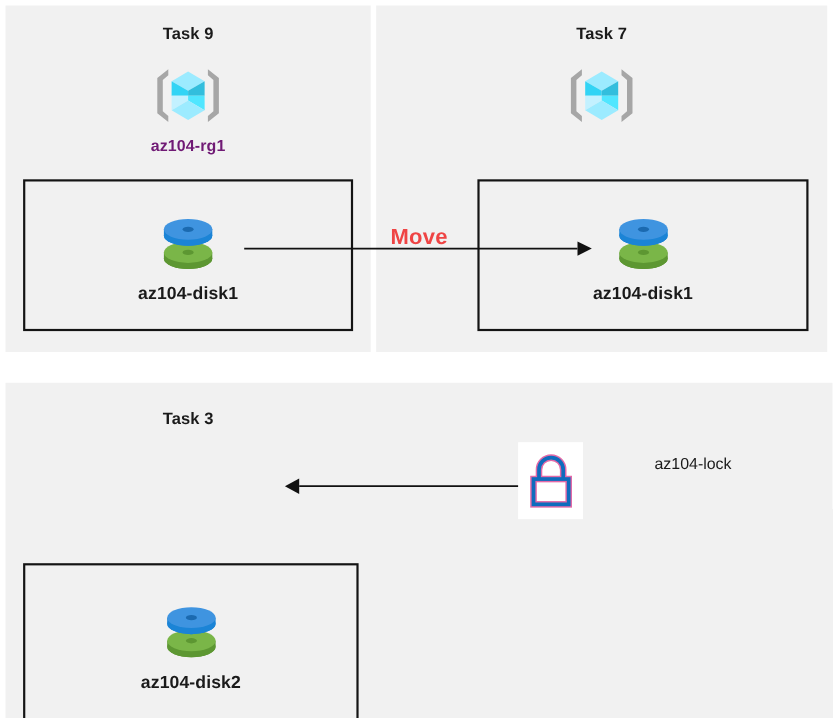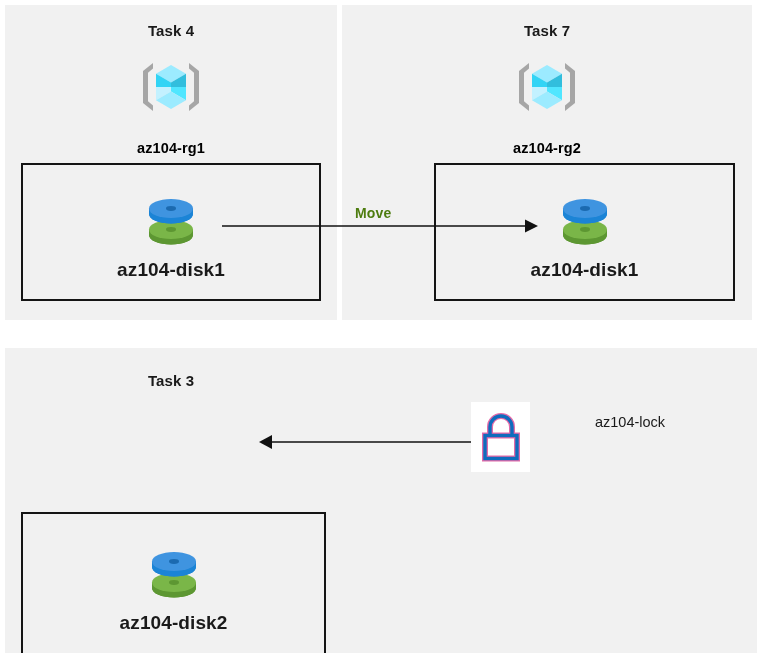--- a/index.html
+++ b/index.html
@@ -24,45 +24,45 @@
     position:absolute;
     font-size:15px;font-weight:bold;color:#1a1a1a;
     text-align:center;white-space:nowrap;
     letter-spacing:.1px;
   }
 
   
   .rg-group{position:absolute;text-align:center;}
   .rg-icon{width:66px;height:60px;display:block;margin:0 auto;}
   .rg-label{
-    font-size:14.5px;font-weight:bold;color:#000000;
-    margin-top:23px;white-space:nowrap;letter-spacing:.1px;
+    font-size:14.5px;font-weight:bold;color:#701a75;
+    margin-top:8px;white-space:nowrap;letter-spacing:.1px;
   }
 
   
   .res-box{
     position:absolute;
     border:2px solid #141414;
     background:#f1f1f1;
     box-sizing:border-box;
   }
 
   
   .disk-group{position:absolute;text-align:center;}
   .disk-icon{width:66px;height:62px;display:block;margin:0 auto;}
   .disk-label{
-    font-size:19px;font-weight:bold;color:#1a1a1a;
+    font-size:16px;font-weight:bold;color:#1a1a1a;
     margin-top:6px;white-space:nowrap;letter-spacing:.1px;
   }
 
   
   .connector{position:absolute;overflow:visible;}
   .conn-label{
     position:absolute;
-    font-size:14px;font-weight:bold;color:#4d7c0f;
+    font-size:20px;font-weight:bold;color:#ef4444;
     white-space:nowrap;letter-spacing:.2px;
   }
 
   
   .lock-tile{
     position:absolute;
     background:#ffffff;
     display:flex;align-items:center;justify-content:center;
   }
   .lock-icon{width:44px;height:50px;display:block;}
@@ -71,21 +71,21 @@
     font-size:14.5px;font-weight:normal;color:#1a1a1a;
     line-height:1.45;white-space:nowrap;
   }
 </style>
 </head>
 <body>
 
 <div class="stage">
 
   <div class="panel" id="panel-task1">
-    <div class="task-title" style="left:0;top:17px;width:332px;">Task 4</div>
+    <div class="task-title" style="left:0;top:17px;width:332px;">Task 9</div>
 
     <div class="rg-group" style="left:0;top:52px;width:332px;">
       <svg class="rg-icon" viewBox="0 0 66 60">
 
         <path d="M15 6 L5 14 L5 46 L15 54 L15 48.5 L10 44.2 L10 15.8 L15 11.5 Z" fill="#a6a6a6"></path>
 
         <path d="M51 6 L61 14 L61 46 L51 54 L51 48.5 L56 44.2 L56 15.8 L51 11.5 Z" fill="#a6a6a6"></path>
 
         <polygon points="33,8 48,16.8 33,25.6 18,16.8" fill="#9cebff"></polygon>
         <polygon points="18,16.8 33,25.6 33,30 18,30" fill="#32d4f5"></polygon>
@@ -123,21 +123,20 @@
       <svg class="rg-icon" viewBox="0 0 66 60">
         <path d="M15 6 L5 14 L5 46 L15 54 L15 48.5 L10 44.2 L10 15.8 L15 11.5 Z" fill="#a6a6a6"></path>
         <path d="M51 6 L61 14 L61 46 L51 54 L51 48.5 L56 44.2 L56 15.8 L51 11.5 Z" fill="#a6a6a6"></path>
         <polygon points="33,8 48,16.8 33,25.6 18,16.8" fill="#9cebff"></polygon>
         <polygon points="18,16.8 33,25.6 33,30 18,30" fill="#32d4f5"></polygon>
         <polygon points="48,16.8 33,25.6 33,30 48,30" fill="#32bedd"></polygon>
         <polygon points="18,30 33,30 33,34.4 18,43.2" fill="#c3f1ff"></polygon>
         <polygon points="48,30 33,30 33,34.4 48,43.2" fill="#50e6ff"></polygon>
         <polygon points="18,43.2 33,34.4 48,43.2 33,52" fill="#9cebff"></polygon>
       </svg>
-      <div class="rg-label">az104-rg2</div>
     </div>
 
     <div class="res-box" style="left:92px;top:158px;width:301px;height:138px;">
       <div class="disk-group" style="left:0;top:26px;width:297px;">
         <svg class="disk-icon" viewBox="0 0 66 62">
           <ellipse cx="33" cy="44" rx="22" ry="9.5" fill="#5d9732"></ellipse>
           <path d="M11 38.5 L11 44 A22 9.5 0 0 0 55 44 L55 38.5 Z" fill="#5d9732"></path>
           <ellipse cx="33" cy="38.5" rx="22" ry="9.5" fill="#7ab648"></ellipse>
           <ellipse cx="33" cy="38.5" rx="5" ry="2.4" fill="#5d9732"></ellipse>
           <ellipse cx="33" cy="23" rx="22" ry="9.5" fill="#1b84d6"></ellipse>

